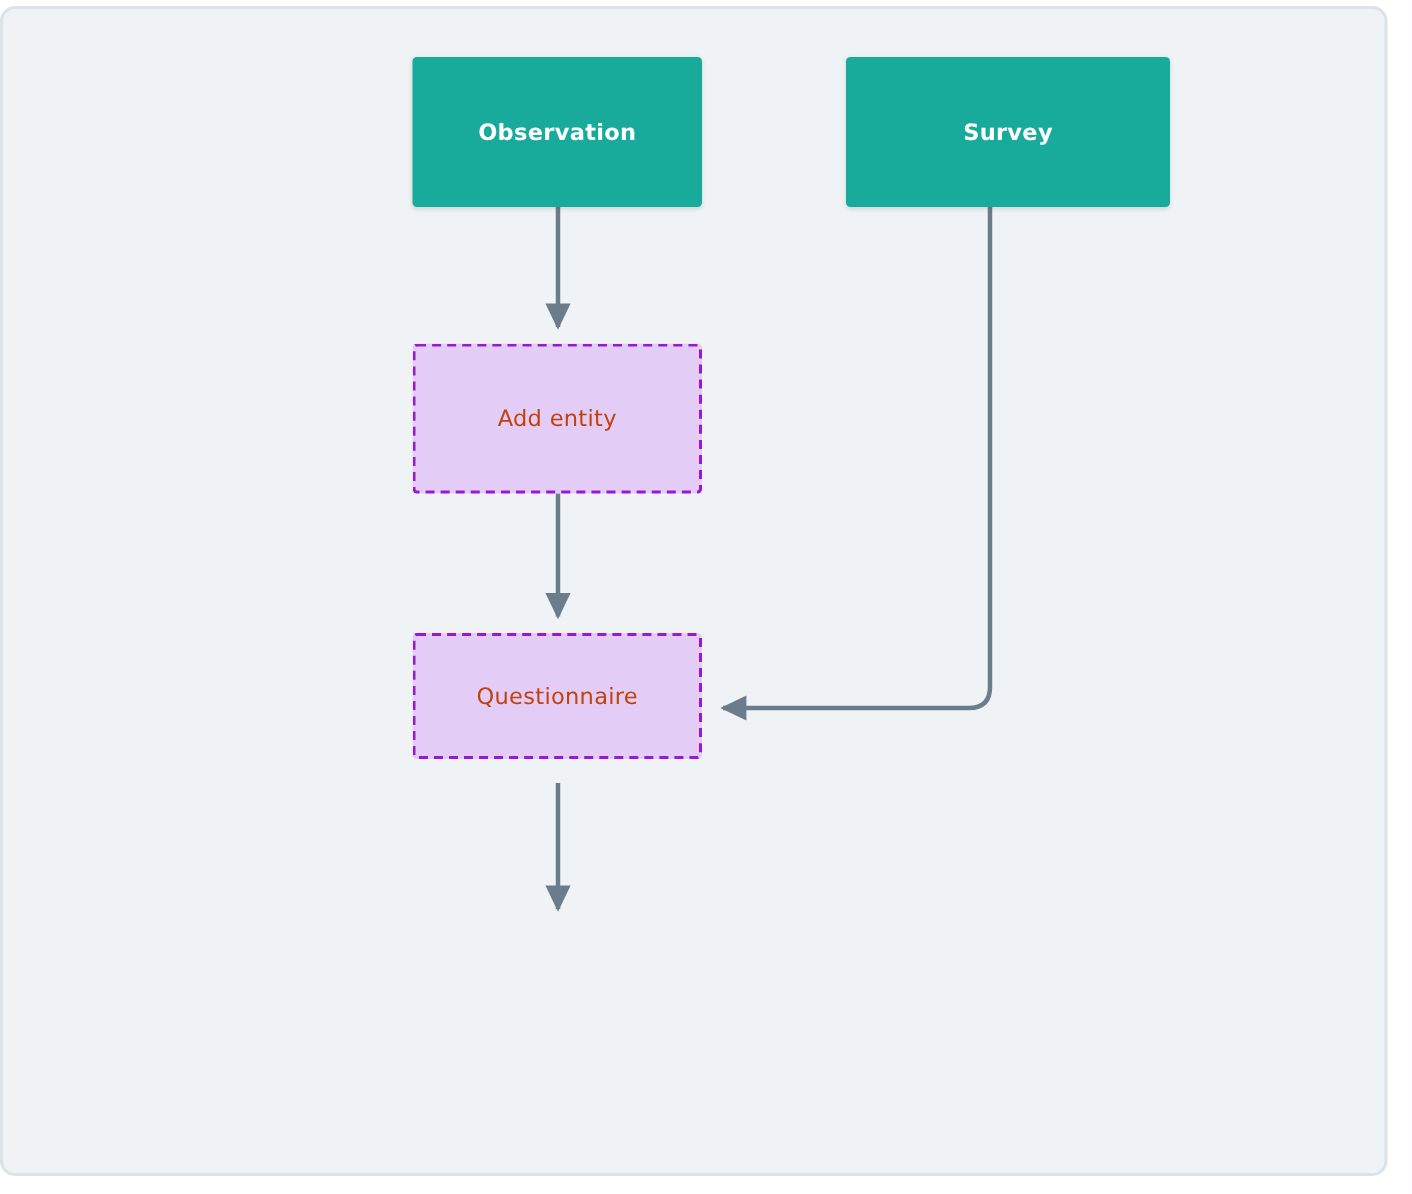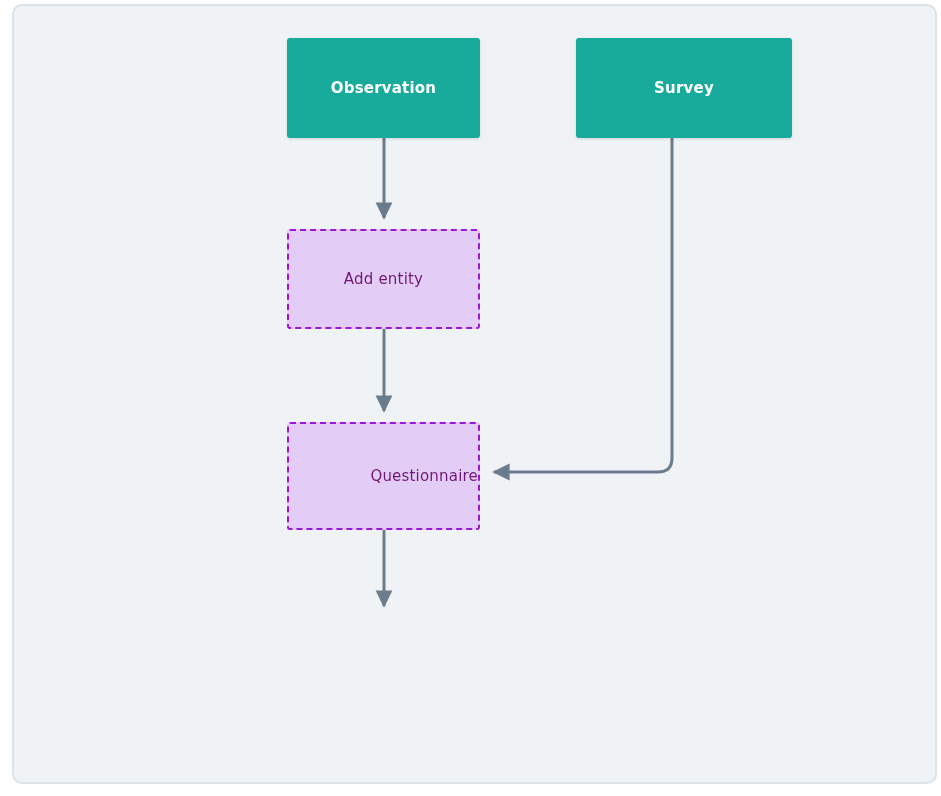--- a/index.html
+++ b/index.html
@@ -8,21 +8,21 @@
     padding: 0;
     background: #ffffff;
   }
   body {
     width: 941px;
     height: 796px;
     font-family: "DejaVu Sans", "Liberation Sans", sans-serif;
   }
   #diagram-canvas {
     position: absolute;
-    left: 12px;
+    left: 0;
     top: 4px;
     width: 925px;
     height: 780px;
     background: #eff3f6;
     border: 2px solid #dbe2e8;
     border-radius: 10px;
     box-sizing: border-box;
     overflow: hidden;
   }
   #edge-layer {
@@ -56,21 +56,21 @@
     color: #ffffff;
     font-weight: bold;
   }
   
   .node-process {
     background: #e3cdf6;
     border: 2.5px dashed #9b16d6;
     border-radius: 3px;
   }
   .node-process .node-label {
-    color: #701a75;
+    color: #c2410c;
     font-weight: normal;
   }
   
   .node-datastore {
     background: transparent;
     border: none;
   }
   .node-datastore .node-label {
     position: relative;
     z-index: 2;
@@ -115,18 +115,18 @@
   </div>
 
   <div class="node node-source" style="left:562px; top:32px; width:216px; height:100px;">
     <span class="node-label">Survey</span>
   </div>
 
   <div class="node node-process" style="left:273px; top:223px; width:193px; height:100px;">
     <span class="node-label">Add entity</span>
   </div>
 
-  <div class="node node-process" style="left:273px; top:416px; width:193px; height:108px;justify-content:flex-end;">
+  <div class="node node-process" style="left:273px; top:416px; width:193px; height:84px;">
     <span class="node-label">Questionnaire</span>
   </div>
 
 
 </div>
 
 </body></html>

